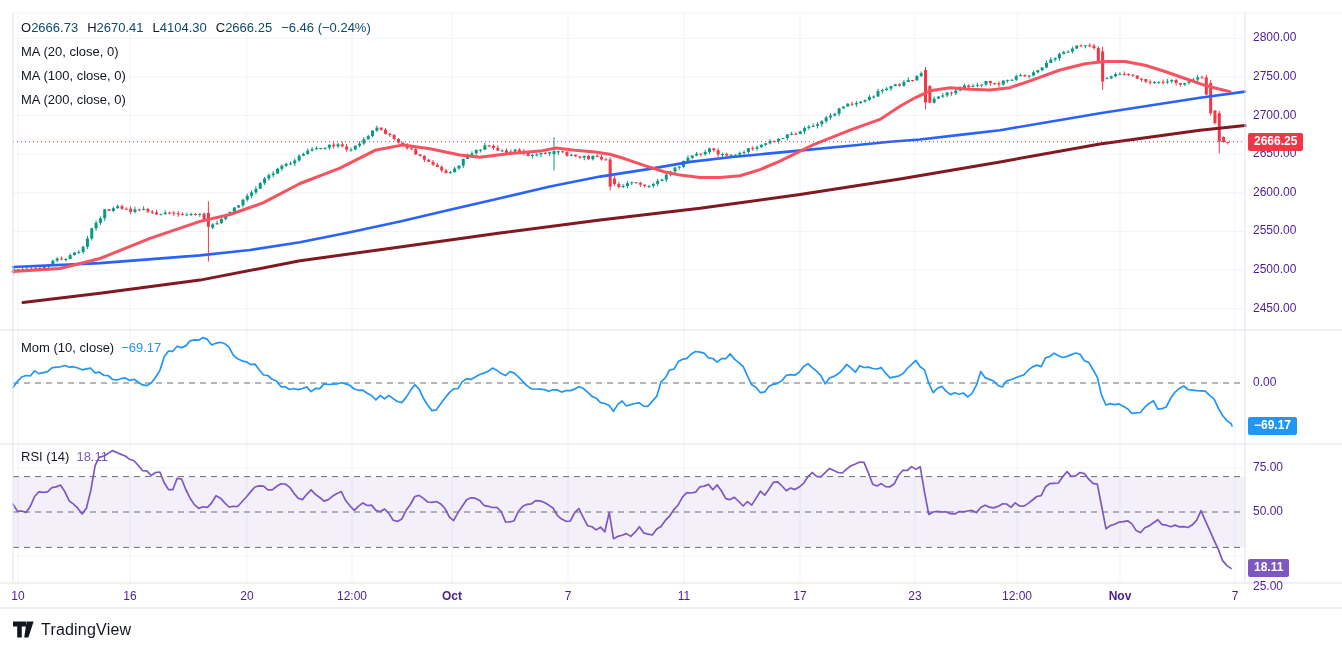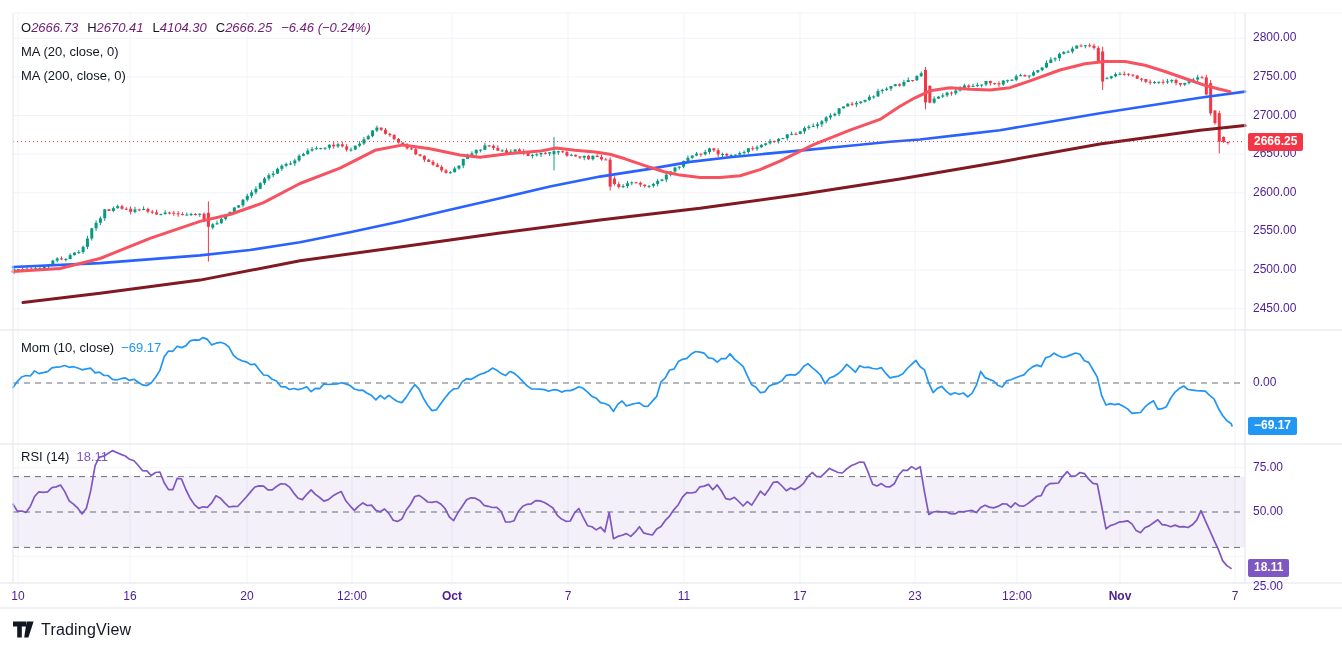--- a/index.html
+++ b/index.html
@@ -11,21 +11,21 @@
   .axis-label{position:absolute;font-size:12px;line-height:15px;color:#4c1d95;white-space:nowrap;}
   .time-label{transform:translateX(-50%);}
   .time-label.bold{font-weight:700;}
   .badge{position:absolute;left:1248px;color:#fff;font-size:12px;font-weight:700;
          line-height:15px;padding:1px 6px 2px;border-radius:2px;z-index:3;white-space:nowrap;}
   .legend{position:absolute;left:21px;top:15px;z-index:3;font-size:13px;}
   .legend-row{height:24px;display:flex;align-items:center;white-space:nowrap;}
   .legend-title{font-weight:700;font-size:13px;margin-right:9px;}
   .pair{margin-right:9px;}
   .pair .k{color:#131722;}
-  .red{color:#701a75;font-style:italic;}
+  .red{color:#0c4a6e;}
   .ind-legend{position:absolute;left:21px;z-index:3;font-size:13px;display:flex;gap:7px;align-items:center;white-space:nowrap;}
   .mom-val{color:#2196f3;}
   .rsi-val{color:#7e57c2;}
   #logo{position:absolute;left:13px;top:621px;display:flex;align-items:flex-start;gap:7px;z-index:3;}
   #logo-text{font-size:16px;color:#131722;letter-spacing:0.2px;}
 </style>
 </head>
 <body>
 
 <div id="app">
@@ -673,20 +673,21 @@
 
   <div class="legend">
     <div class="legend-row">
       <span class="pair"><span class="k">O</span><span class="red">2666.73</span></span>
       <span class="pair"><span class="k">H</span><span class="red">2670.41</span></span>
       <span class="pair"><span class="k">L</span><span class="red">4104.30</span></span>
       <span class="pair"><span class="k">C</span><span class="red">2666.25</span></span>
       <span class="red">−6.46 (−0.24%)</span>
     </div>
     <div class="legend-row">MA (20, close, 0)</div>
+    <div class="legend-row">MA (100, close, 0)</div>
     <div class="legend-row">MA (200, close, 0)</div>
   </div>
 
   <div class="ind-legend" style="top:340px;justify-content:center;">
     <span>Mom (10, close)</span>
     <span class="mom-val">−69.17</span>
   </div>
   <div class="ind-legend" style="top:449px;">
     <span>RSI (14)</span>
     <span class="rsi-val">18.11</span>

